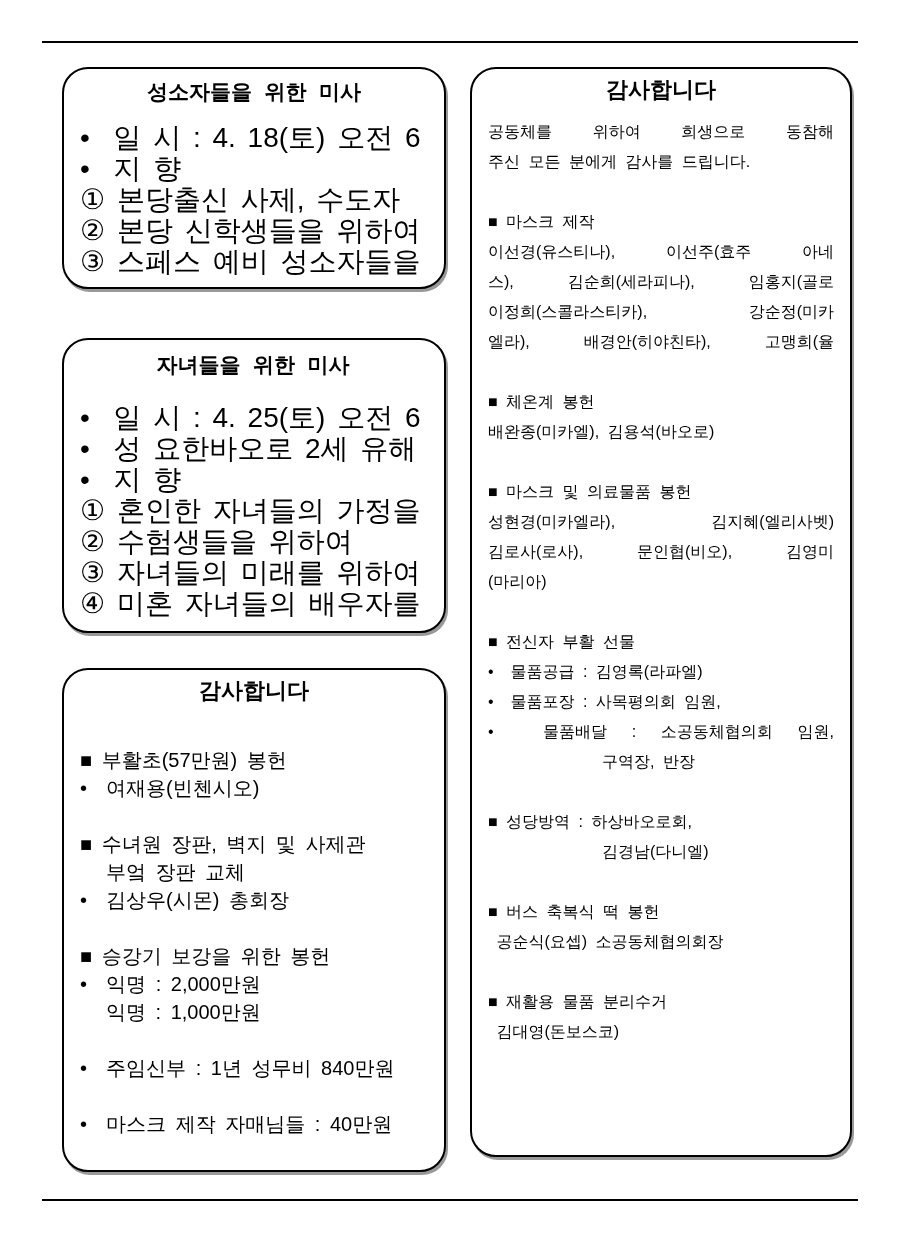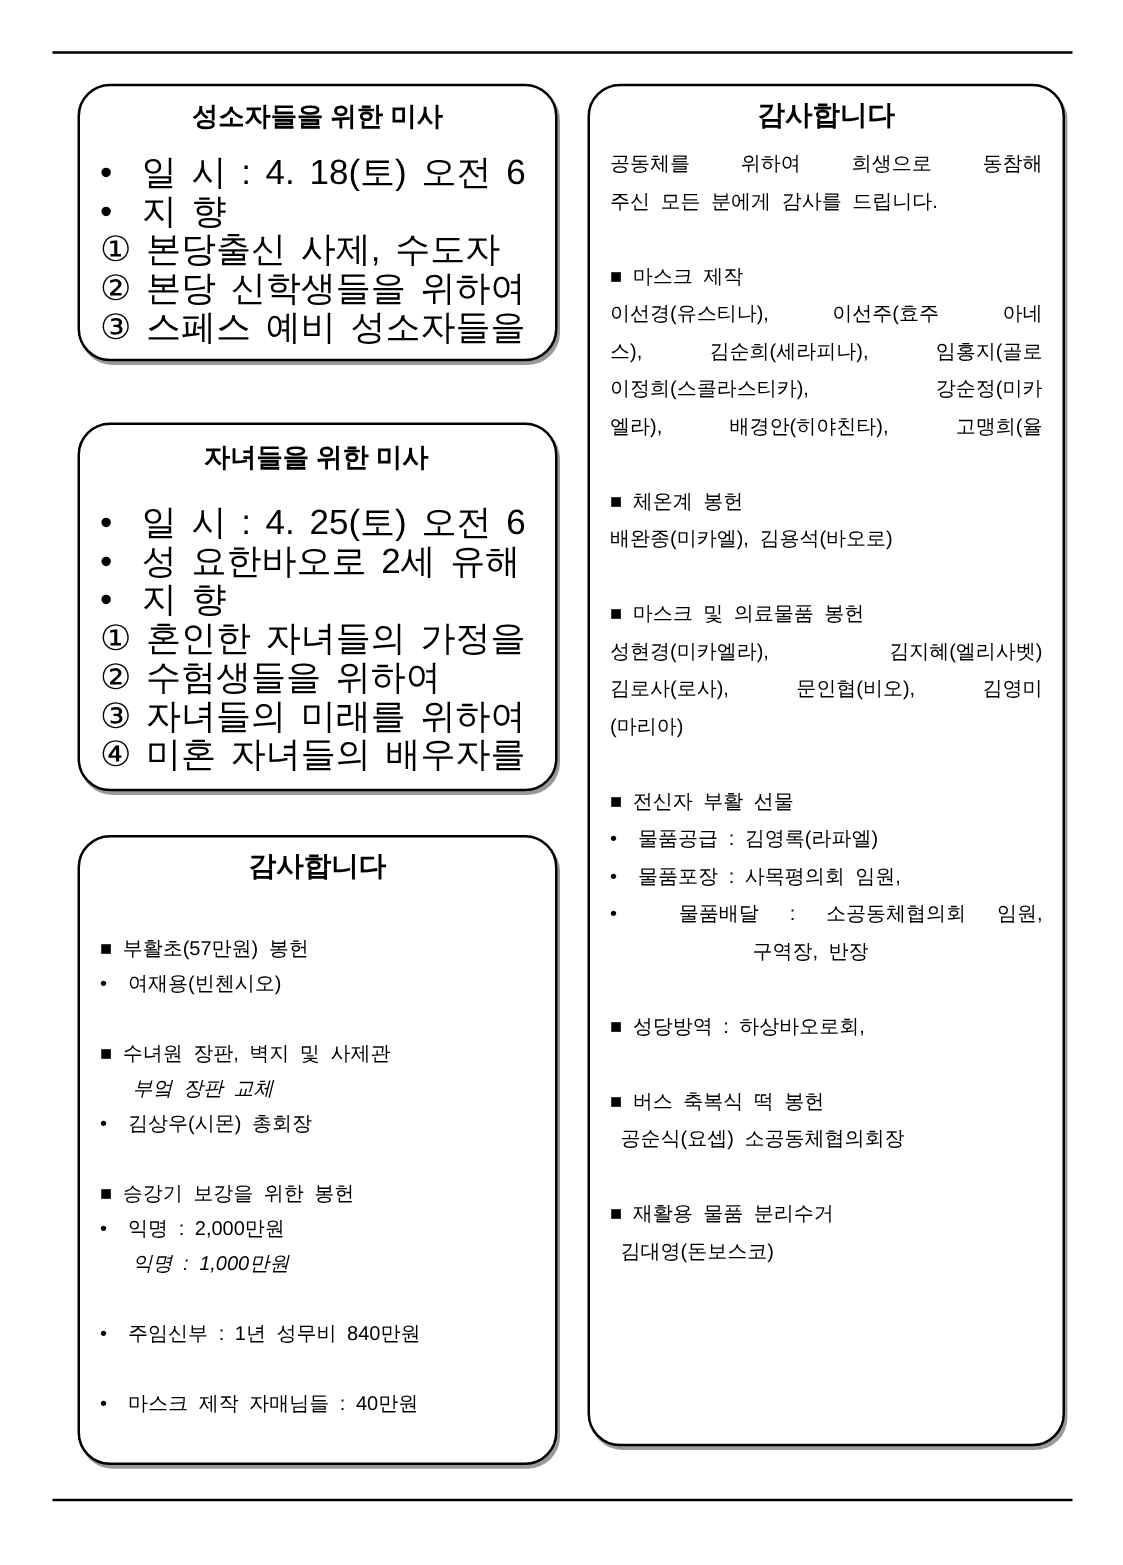--- a/index.html
+++ b/index.html
@@ -16,36 +16,36 @@
     position:absolute; box-sizing:border-box; background:#ffffff;
     border:2.5px solid #000000; border-radius:26px;
     box-shadow:2px 3px 0 rgba(70,70,70,0.55);
     overflow:hidden;
   }
   #box-vocations { left:62px; top:67px;  width:384px; height:222px; padding:12px 16px 0 16px; }
   #box-children  { left:62px; top:338px; width:384px; height:295px; padding:14px 18px 0 16px; }
   #box-thanks-l  { left:62px; top:668px; width:384px; height:504px; padding:10px 16px 0 16px; }
   #box-thanks-r  { left:470px; top:67px; width:382px; height:1090px; padding:10px 16px 0 16px; }
 
-  .title { text-align:center; font-weight:bold; line-height:26px; }
+  .title { text-align:center; font-weight:bold; line-height:26px;font-family:Liberation Mono, monospace; }
   #box-vocations .title { font-size:21px; margin-bottom:15px; }
   #box-children  .title { font-size:21px; margin-bottom:22px; }
   #box-thanks-l  .title { font-size:22px; margin-bottom:40px; }
   #box-thanks-r  .title { font-size:22px; margin-bottom:12px; }
 
   .ln { white-space:pre-wrap; word-spacing:4px; overflow:hidden; }
   #box-vocations .ln, #box-children .ln { font-size:28px; line-height:31px; height:31px; }
-  #box-thanks-l .ln { font-size:16px; line-height:28px; height:28px; }
+  #box-thanks-l .ln { font-size:20px; line-height:28px; height:28px; }
   #box-thanks-r .ln { font-size:16px; line-height:30px; height:30px; }
 
   #box-thanks-l .sp { height:28px; }
   #box-thanks-r .sp { height:30px; }
 
   .j  { text-align:justify; text-align-last:justify; }
-  .i1 { padding-left:26px;font-style:italic; }   
+  .i1 { padding-left:26px; }   
   .i2 { padding-left:58px; }   
   .ri1 { padding-left:130px; } 
   .ri2 { padding-left:114px; } 
 </style>
 </head>
 <body>
 
 <div class="page">
 
   <div class="rule top"></div>
@@ -107,20 +107,21 @@
     <div class="ln j">김로사(로사), 문인협(비오), 김영미</div>
     <div class="ln">(마리아)</div>
     <div class="sp"></div>
     <div class="ln">■ 전신자 부활 선물</div>
     <div class="ln">•  물품공급 : 김영록(라파엘)</div>
     <div class="ln">•  물품포장 : 사목평의회 임원,</div>
     <div class="ln j">•  물품배달 : 소공동체협의회 임원,</div>
     <div class="ln ri2">구역장, 반장</div>
     <div class="sp"></div>
     <div class="ln">■ 성당방역 : 하상바오로회,</div>
+    <div class="ln ri2">김경남(다니엘)</div>
     <div class="sp"></div>
     <div class="ln">■ 버스 축복식 떡 봉헌</div>
     <div class="ln"> 공순식(요셉) 소공동체협의회장</div>
     <div class="sp"></div>
     <div class="ln">■ 재활용 물품 분리수거</div>
     <div class="ln"> 김대영(돈보스코)</div>
   </div>
 
   <div class="rule bottom"></div>
 

